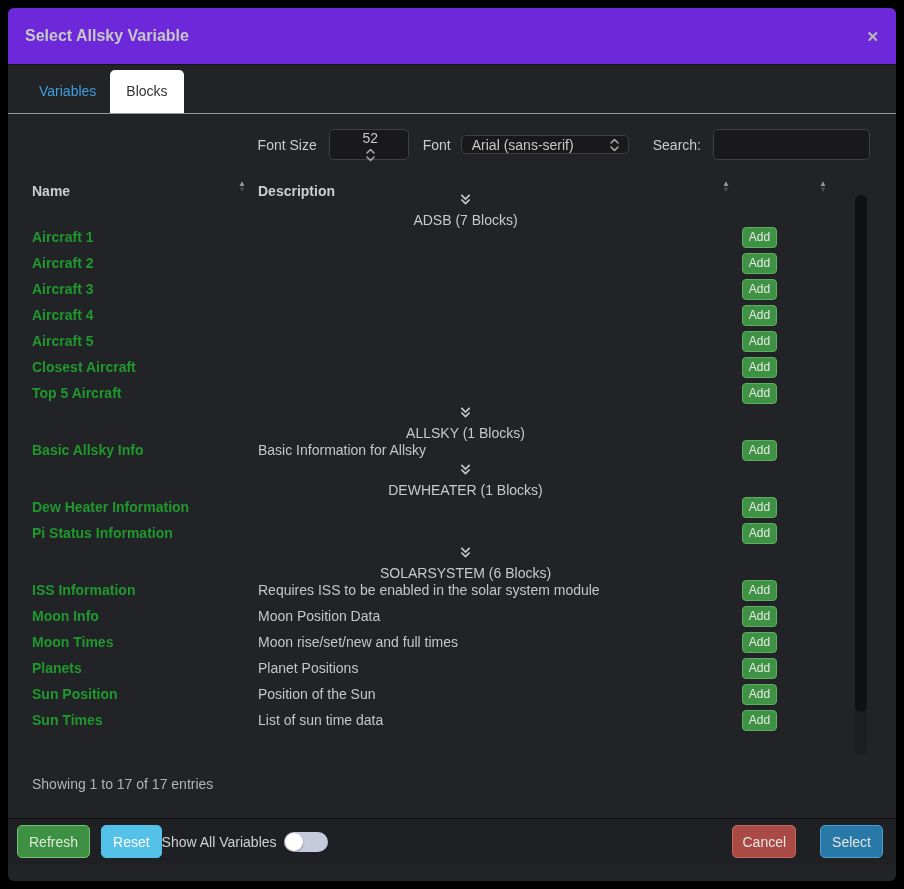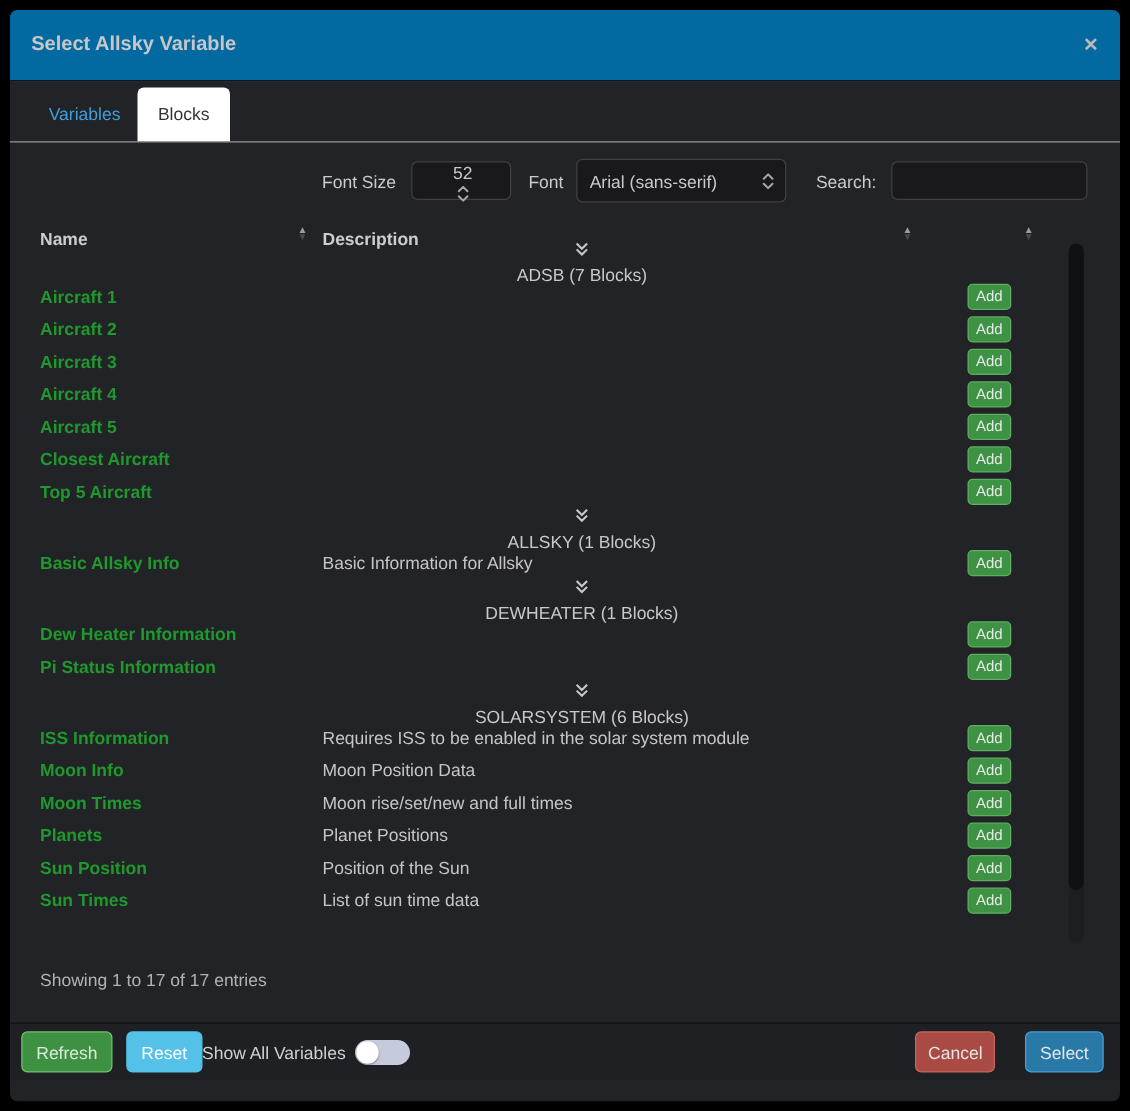--- a/index.html
+++ b/index.html
@@ -7,21 +7,21 @@
     width:904px;height:889px;background:#000;overflow:hidden;position:relative;
     font-family:"Liberation Sans",sans-serif;
   }
   .modal{
     position:absolute;left:8px;top:8px;width:888px;height:873px;
     background:#222326;border-radius:6px;overflow:hidden;
   }
   
   .modal-header{
     height:57px;display:flex;align-items:center;justify-content:space-between;
-    padding:0 17px;background:#0369a1;border-bottom:1px solid #151517;box-sizing:border-box;
+    padding:0 17px;background:#6d28d9;border-bottom:1px solid #151517;box-sizing:border-box;
   }
   .modal-title{font-size:16px;font-weight:bold;color:#c7c7c7;}
   .close-x{font-size:15px;font-weight:bold;color:#b9b9b9;cursor:pointer;line-height:1;}
   
   .tab-bar{
     height:49px;display:flex;align-items:flex-end;padding-left:17px;
     border-bottom:1px solid #97979a;box-sizing:border-box;
   }
   .tab{font-size:14px;cursor:pointer;}
   .tab-link{color:var(--tab-link-blue,#3f9fdf);padding:12px 14px 14px;}
@@ -34,21 +34,21 @@
     display:flex;align-items:center;justify-content:flex-end;
     padding:14px 26px 0 0;height:33px;
   }
   .ctl-label{font-size:14px;color:#cbcbcb;}
   .num-input{
     width:80px;height:31px;margin:0 14px 0 12px;background:#19191b;border:1px solid #404043;
     border-radius:5px;display:flex;align-items:center;justify-content:space-between;
     padding:0 6px 0 9px;box-sizing:border-box;color:#c9c9c9;font-size:14px;cursor:text;flex-direction:column;
   }
   .select-box{
-    width:168px;height:35px;margin:0 24px 0 10px;background:#19191b;border:1px solid #404043;
+    width:168px;height:19px;margin:0 24px 0 10px;background:#19191b;border:1px solid #404043;
     border-radius:5px;display:flex;align-items:center;justify-content:space-between;
     padding:0 8px 0 10px;box-sizing:border-box;color:#c9c9c9;font-size:14px;cursor:pointer;
   }
   .search-input{
     width:157px;height:31px;margin-left:12px;background:#19191b;border:1px solid #404043;
     border-radius:5px;color:#c9c9c9;font-size:14px;padding:0 8px;box-sizing:border-box;outline:none;
   }
   .stepper{display:inline-flex;align-items:center;}
   
   .thead{position:absolute;left:0;right:0;top:172px;height:24px;}
@@ -68,21 +68,21 @@
   .row.group{height:31px;padding-left:27px;gap:6px;flex-direction:column;}
   .row.item{height:26px;}
   .group-label{font-size:14px;color:#c9c9c9;}
   .chev{display:inline-flex;align-items:center;}
   .item-name{margin-left:24px;font-size:14px;font-weight:bold;color:var(--item-green,#1f982d);cursor:pointer;}
   .item-desc{position:absolute;left:250px;font-size:14px;color:#c6c6c6;}
   .add-btn{
     position:absolute;left:734px;width:35px;height:21px;
     background:var(--add-button-bg,#3e9243);border:1px solid var(--add-button-border,#5fae63);
     border-radius:4px;color:#e9e9e9;font-size:12px;font-family:"Liberation Sans",sans-serif;
-    display:flex;align-items:center;justify-content:center;padding:0;cursor:pointer;box-sizing:border-box;margin-left:32px;
+    display:flex;align-items:center;justify-content:center;padding:0;cursor:pointer;box-sizing:border-box;
   }
   
   .scroll-track{
     position:absolute;left:847px;top:187px;width:12px;height:560px;
     background:#1d1e21;border-radius:6px;
   }
   .scroll-thumb{width:12px;height:517px;background:#101113;border-radius:6px;cursor:pointer;}
   
   .showing{position:absolute;left:24px;top:768px;font-size:14px;color:#b3b3b3;}
   

